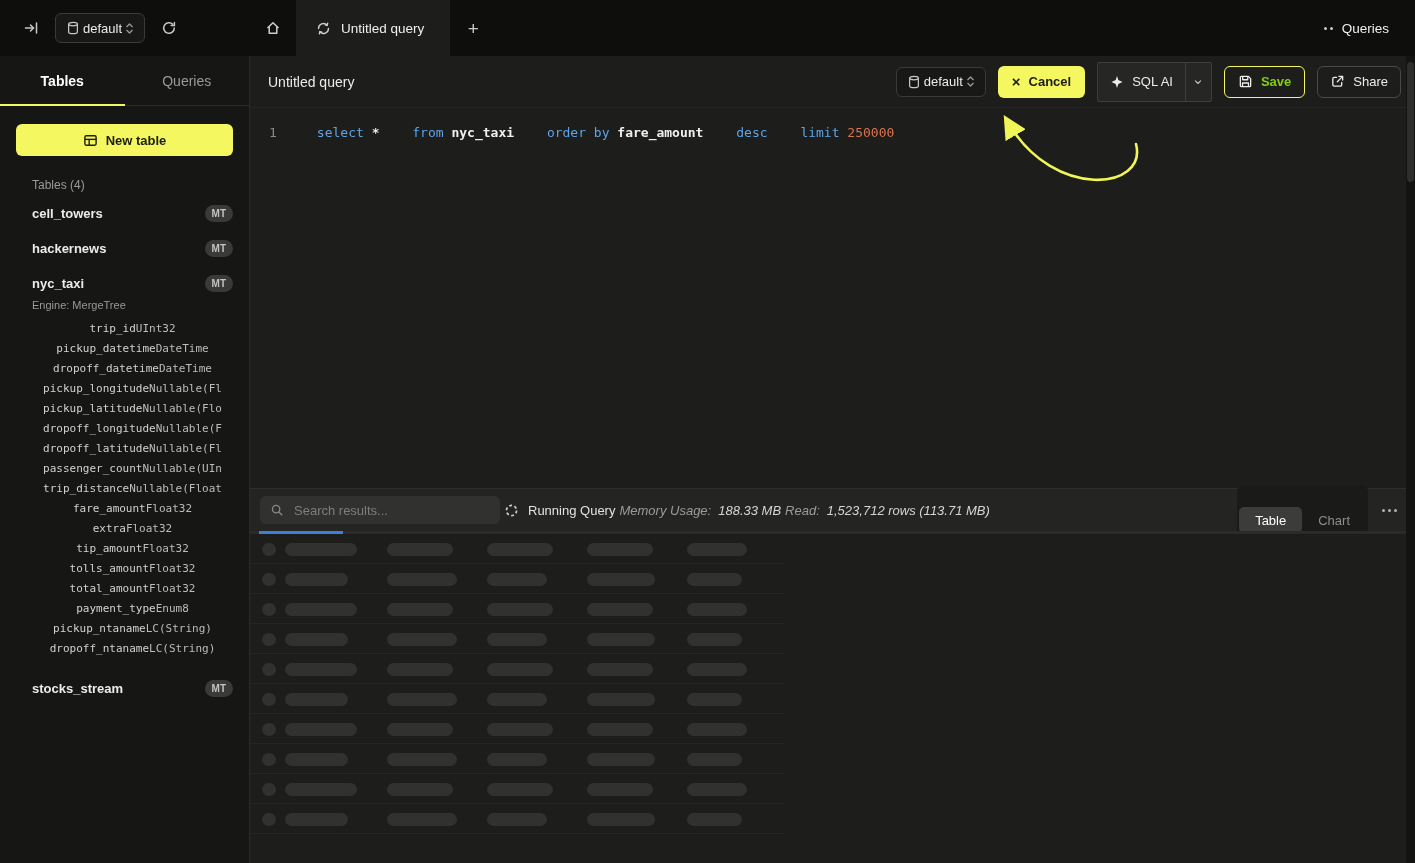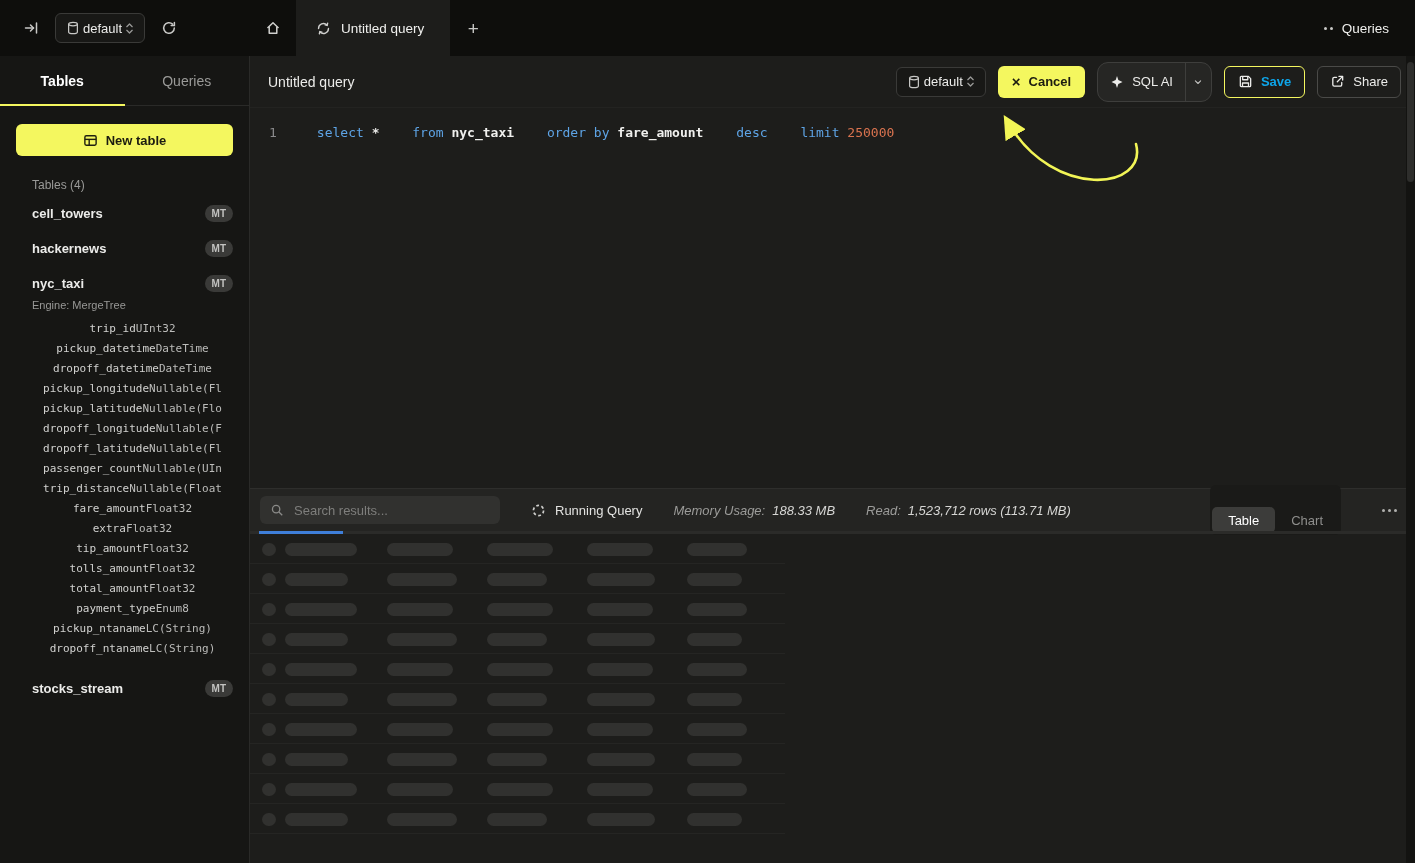--- a/index.html
+++ b/index.html
@@ -74,26 +74,26 @@
   .main-header { height:52px; flex:none; display:flex; align-items:center;
     gap:12px; padding:0 14px 0 18px; border-bottom:1px solid #232321; }
   .page-title { font-size:14px; color:#ececea; }
   .spacer { flex:1; }
   .btn { height:32px; border-radius:6px; display:inline-flex; align-items:center;
     gap:8px; font-size:13px; }
   .btn-cancel { background:#f4f75f; border:none; color:#1c1c10; font-weight:bold;
     padding:0 14px; }
   .btn-cancel .x { font-size:15px; line-height:1; }
   .sqlai { display:inline-flex; align-items:stretch; height:40px;
-    border:1px solid #3e3e3c; border-radius:11px; background:#262624; overflow:hidden; }
+    border:1px solid #3e3e3c; border-radius:2px; background:#262624; overflow:hidden; }
   .sqlai-main { display:flex; align-items:center; gap:8px; padding:0 12px;
     background:none; border:none; color:#ececea; font-size:13px; }
   .sqlai-chev { width:26px; display:flex; align-items:center; justify-content:center;
     background:none; border:none; border-left:1px solid #3e3e3c; color:#c0c0be; }
-  .btn-save { background:transparent; border:1.5px solid #f4f75f; color:#0ea5e9;
+  .btn-save { background:transparent; border:1.5px solid #f4f75f; color:#84cc16;
     font-weight:bold; padding:0 13px; }
   .btn-share { background:transparent; border:1px solid #4a4a48; color:#ececea;
     padding:0 12px; }
 
   
   .editor { flex:none; height:380px; padding:15px 0 0 19px; display:flex; gap:15px;
     font-family:"DejaVu Sans Mono", monospace; font-size:13px; line-height:19px;
     cursor:text; }
   .gutter { color:#8a8a8c; flex:none; }
   .code { white-space:pre; }
@@ -103,21 +103,21 @@
   .tok-num  { color:#d9734f; }
   .tok-plain{ color:#d8d8d6; }
 
   
   .annot { position:absolute; left:0; top:0; width:1415px; height:863px;
     pointer-events:none; z-index:8; }
 
   
   .results { flex:1; display:flex; flex-direction:column; border-top:1px solid #2e2e2c; }
   .results-header { height:42px; flex:none; background:#242422; display:flex;
-    align-items:center; gap:31px; padding:0 14px 0 10px; }
+    align-items:center; gap:4px; padding:0 14px 0 10px; }
   .results-search { width:240px; height:28px; flex:none; background:#31312f;
     border-radius:6px; display:flex; align-items:center; gap:8px; padding:0 10px;
     color:#8a8a88; }
   .results-search input { flex:1; background:none; border:none; outline:none;
     color:#d0d0ce; font-size:13px; min-width:0; }
   .status { display:flex; align-items:center; gap:9px; font-size:13px; color:#e2e2e0; }
   @keyframes spin { to { transform:rotate(360deg); } }
   .spinner { animation:spin 1.4s linear infinite; }
   .metric { display:flex; align-items:center; gap:7px; font-size:13px; color:#9c9c9a;font-style:italic; }
   .metric b { color:#d6d6d4; font-weight:normal; }

